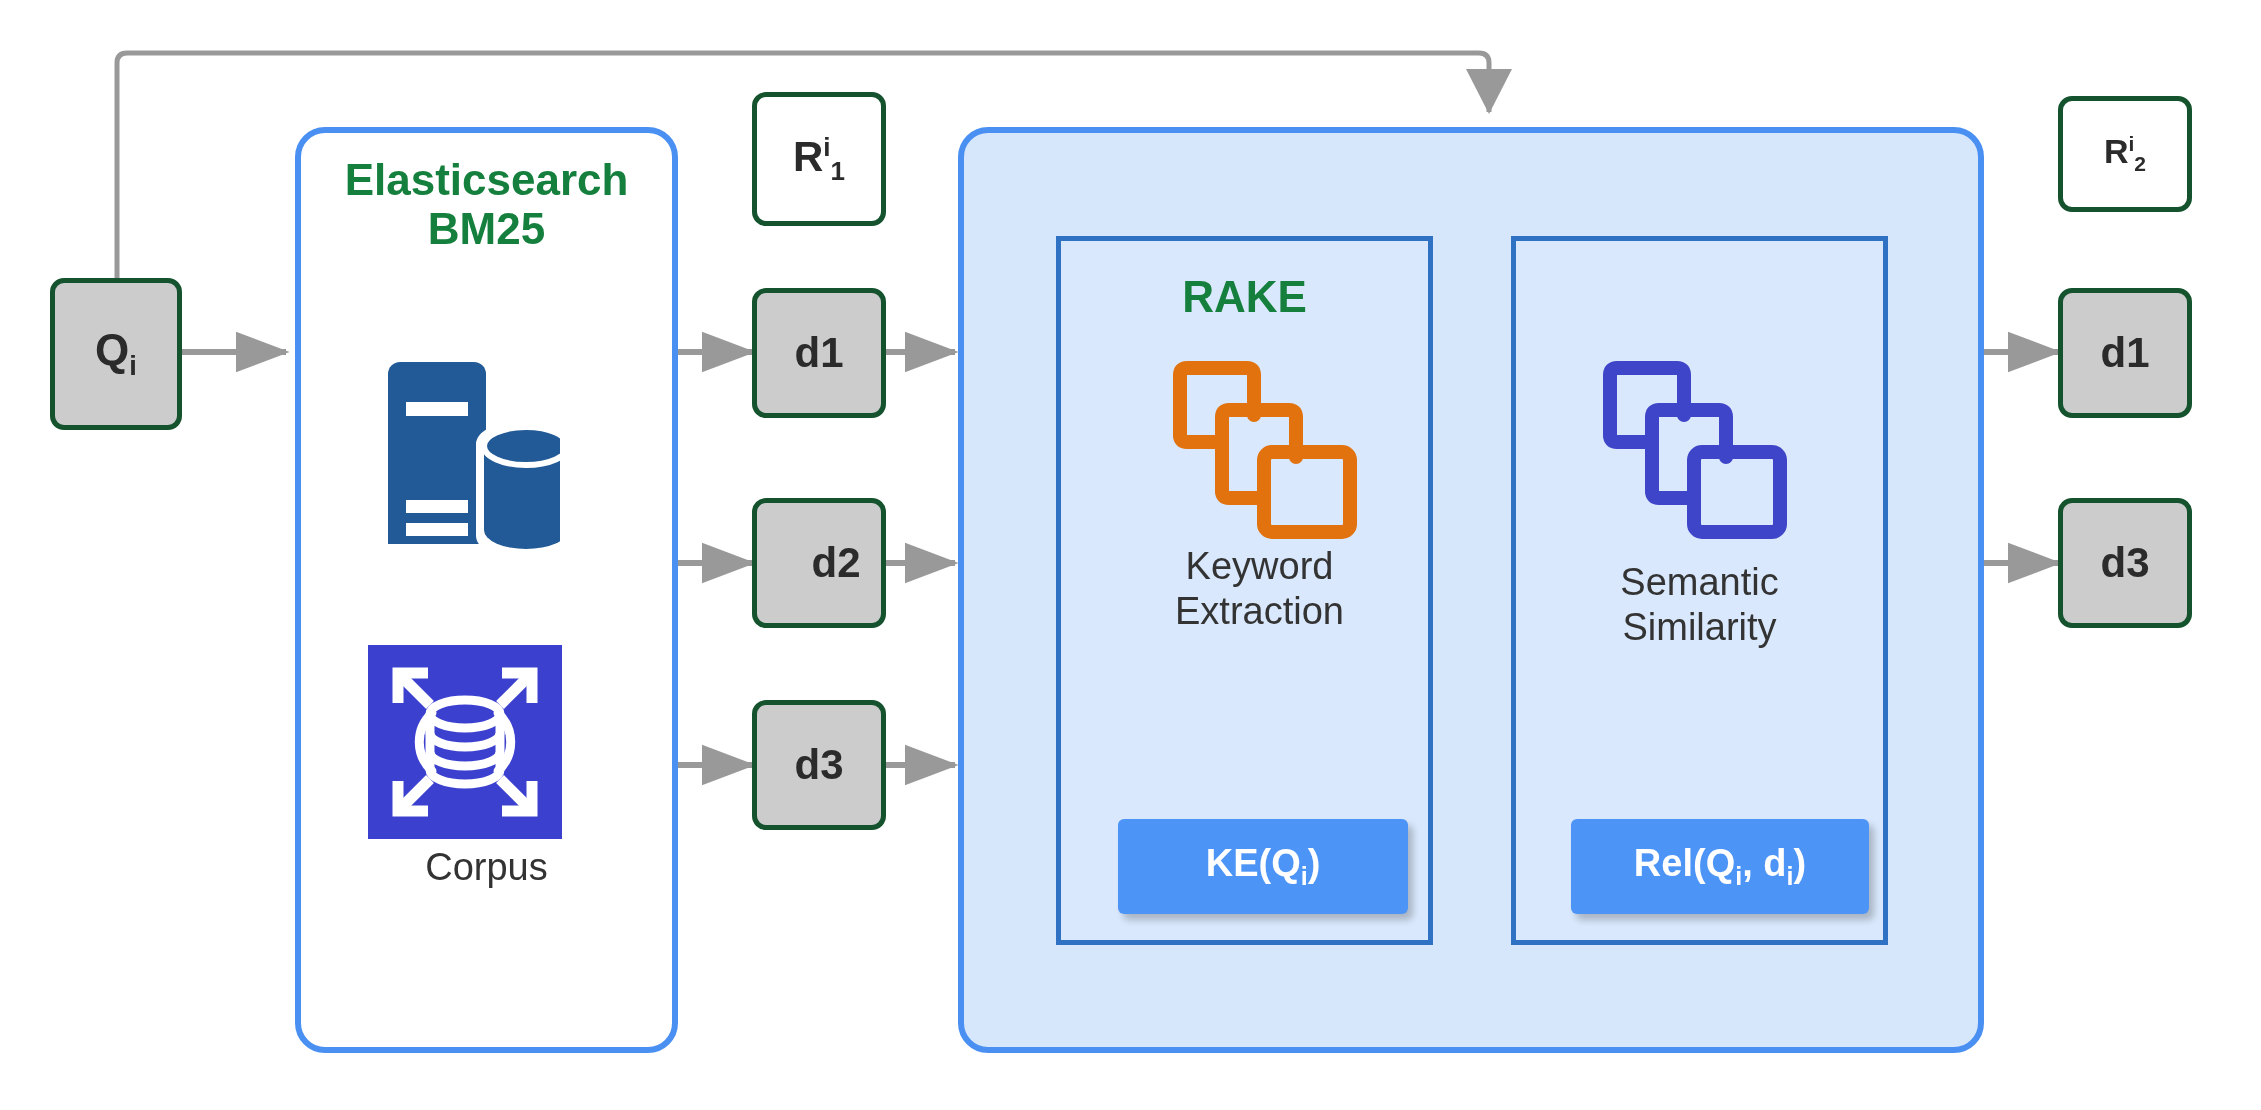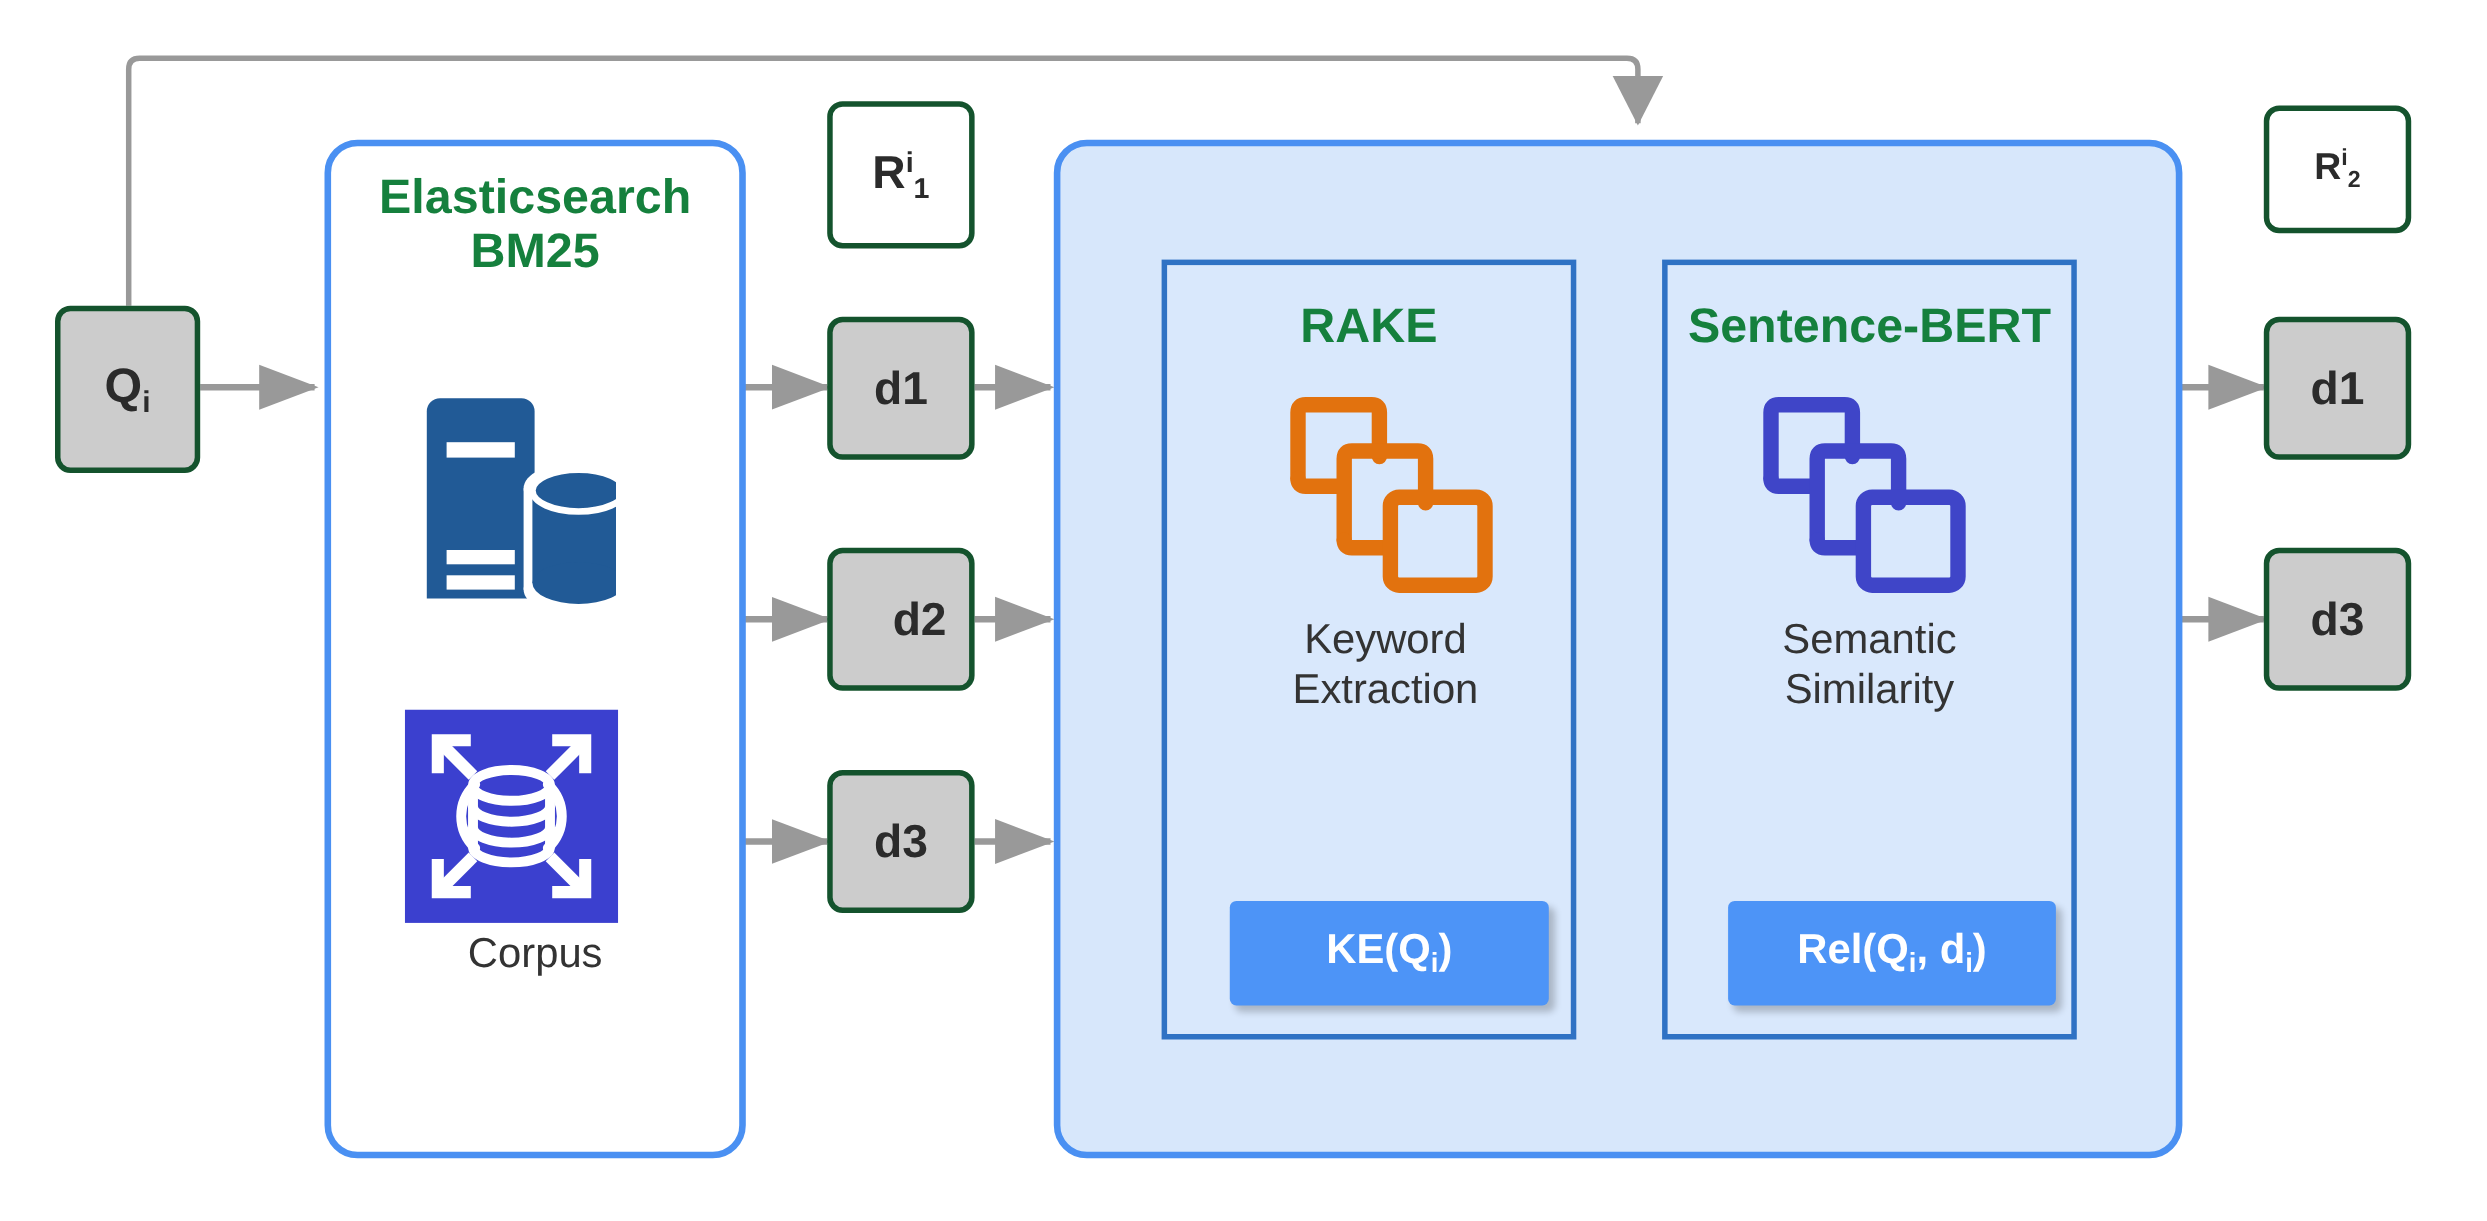--- a/index.html
+++ b/index.html
@@ -194,32 +194,31 @@
       <g fill="none" stroke="#e2720e" stroke-width="14" stroke-linecap="round" stroke-linejoin="round">
         <path d="M15,80 L15,20 Q15,13 22,13 L82,13 Q89,13 89,20 L89,60"></path>
         <path d="M15,80 Q15,87 22,87 L52,87"></path>
         <path d="M57,136 L57,62 Q57,55 64,55 L124,55 Q131,55 131,62 L131,102"></path>
         <path d="M57,136 Q57,143 64,143 L94,143"></path>
         <rect x="99" y="97" width="86" height="80" rx="8"></rect>
       </g>
     </svg>
   </div>
 
-  <div class="caption" id="rake-caption" style="left:1056px;top:560px;width:407px;font-size:38px;text-align:center;">
+  <div class="caption" id="rake-caption" style="left:1056px;top:544px;width:407px;font-size:38px;text-align:center;">
     <div>Keyword</div>
     <div>Extraction</div>
   </div>
 
   <div class="pill" id="ke-pill" style="left:1118px;top:819px;width:290px;height:95px;font-size:38px;">
     <span><span>KE(Q</span><span class="sub">i</span><span>)</span></span>
   </div>
 
   <div class="subpanel" id="sbert-panel" style="left:1511px;top:236px;width:377px;height:709px;"></div>
 
-  <div class="title" id="sbert-title" style="left:1493px;top:272px;width:413px;font-size:44px;">Sentence-BERT</div>
 
   <div class="icon" id="sbert-icon" style="left:1595px;top:355px;width:200px;height:190px;">
     <svg viewBox="0 0 200 190" xmlns="http://www.w3.org/2000/svg">
       <g fill="none" stroke="#3f45c8" stroke-width="14" stroke-linecap="round" stroke-linejoin="round">
         <path d="M15,80 L15,20 Q15,13 22,13 L82,13 Q89,13 89,20 L89,60"></path>
         <path d="M15,80 Q15,87 22,87 L52,87"></path>
         <path d="M57,136 L57,62 Q57,55 64,55 L124,55 Q131,55 131,62 L131,102"></path>
         <path d="M57,136 Q57,143 64,143 L94,143"></path>
         <rect x="99" y="97" width="86" height="80" rx="8"></rect>
       </g>

